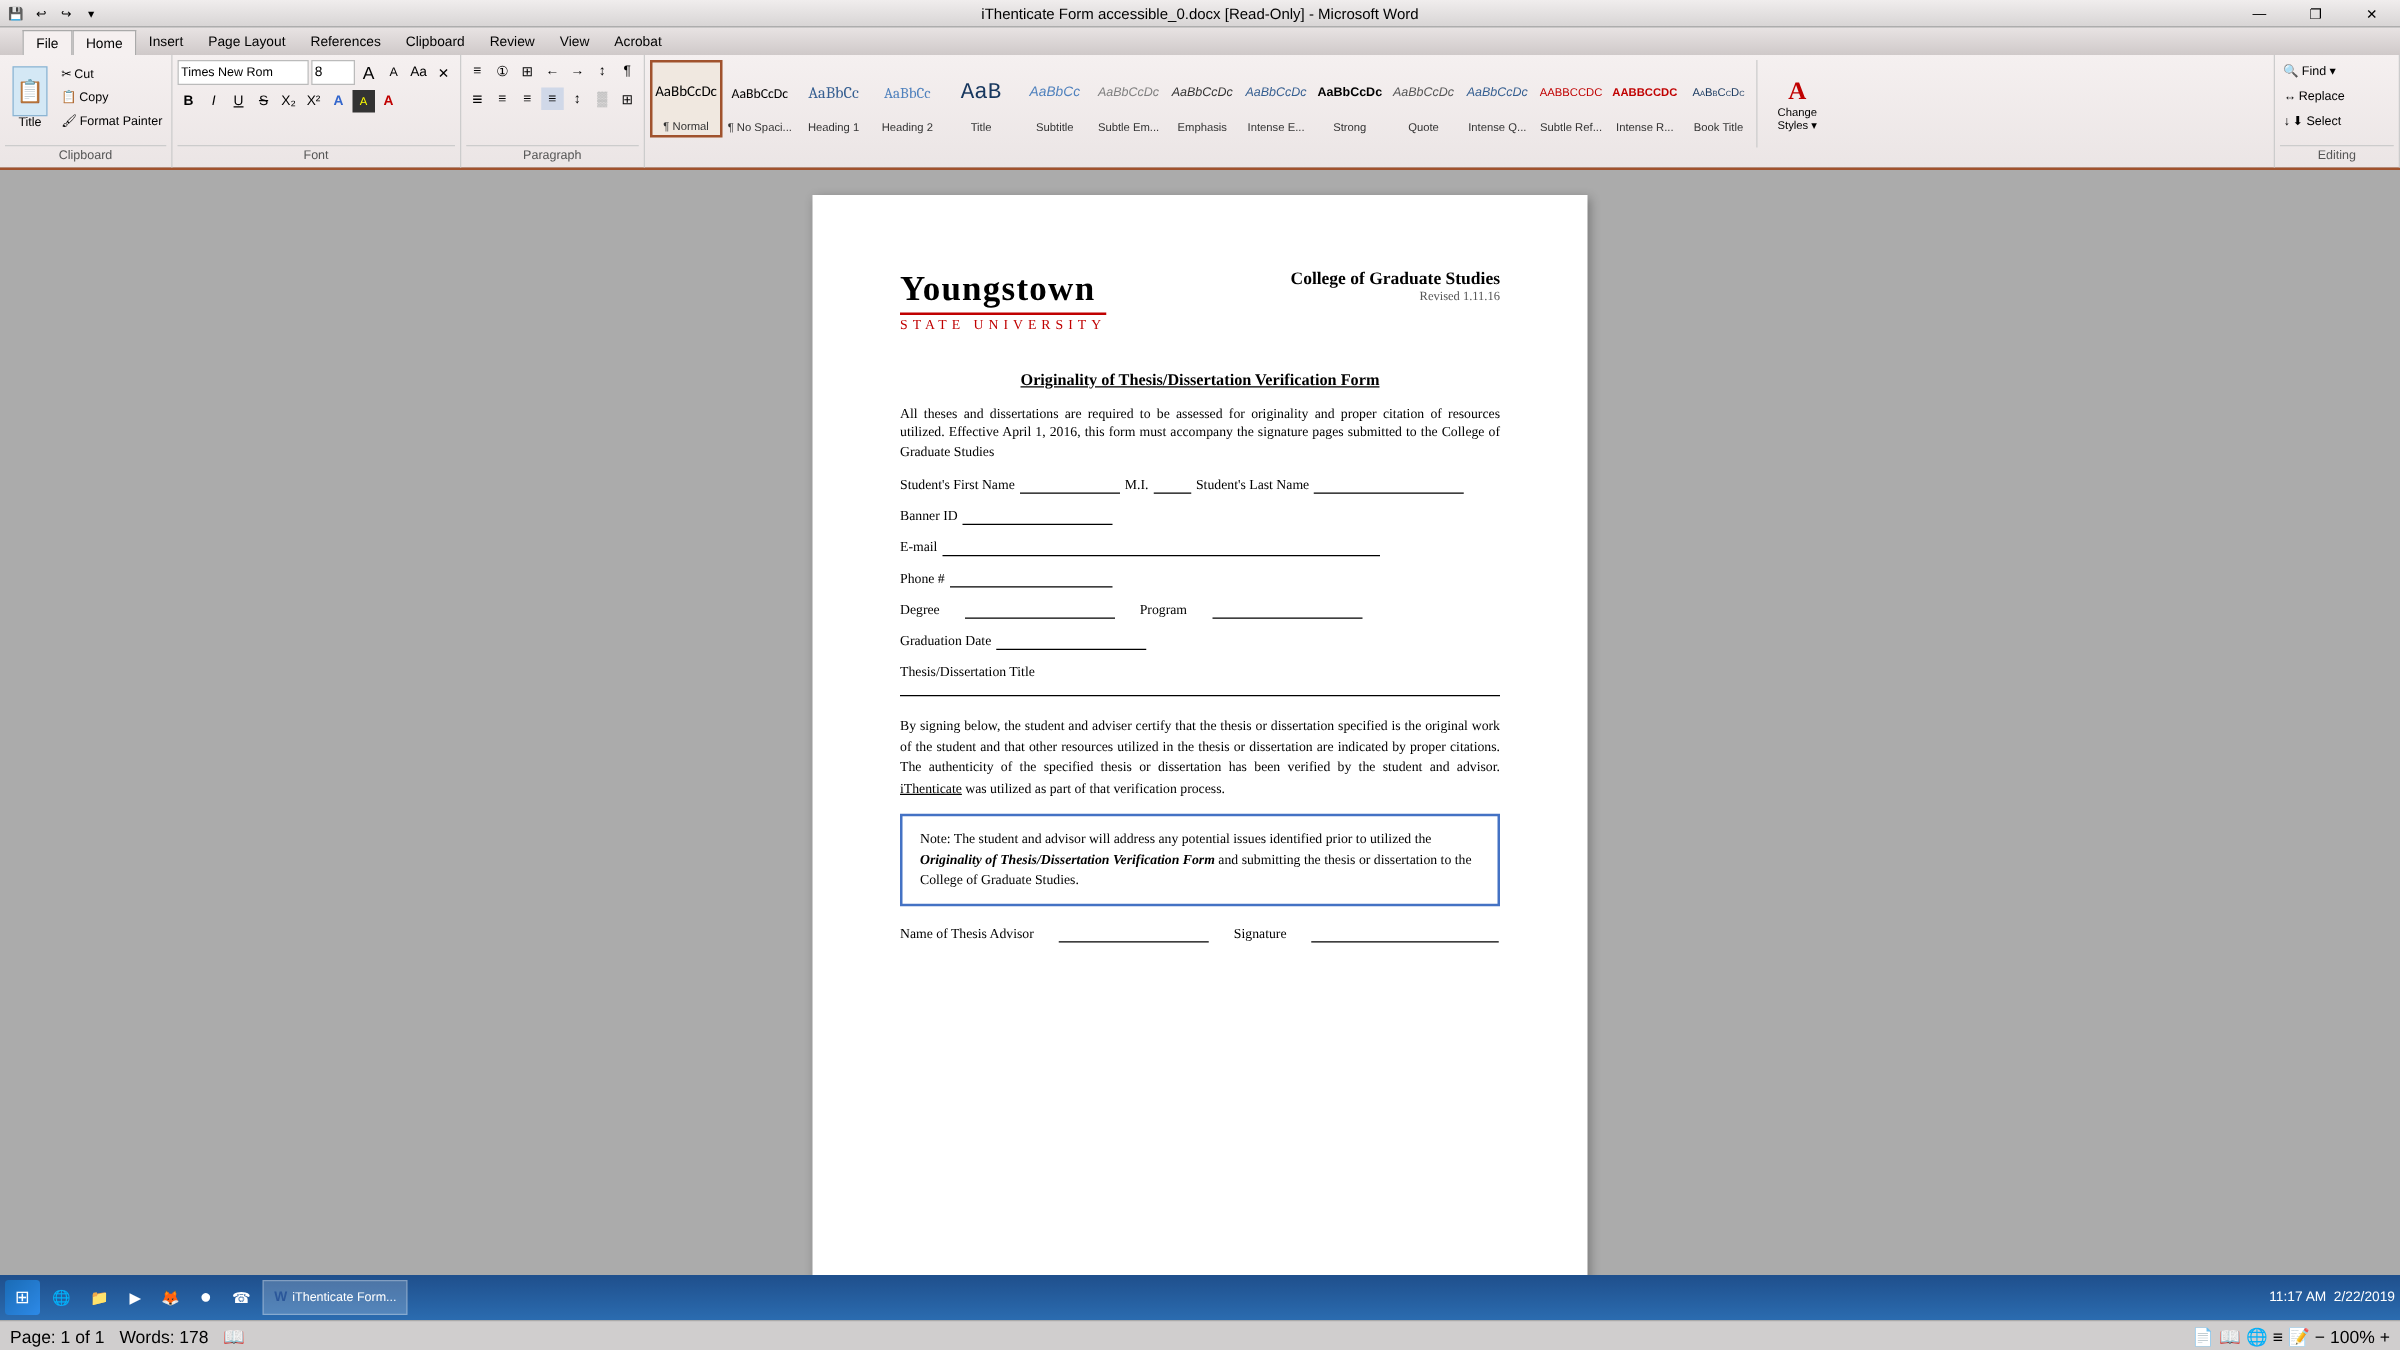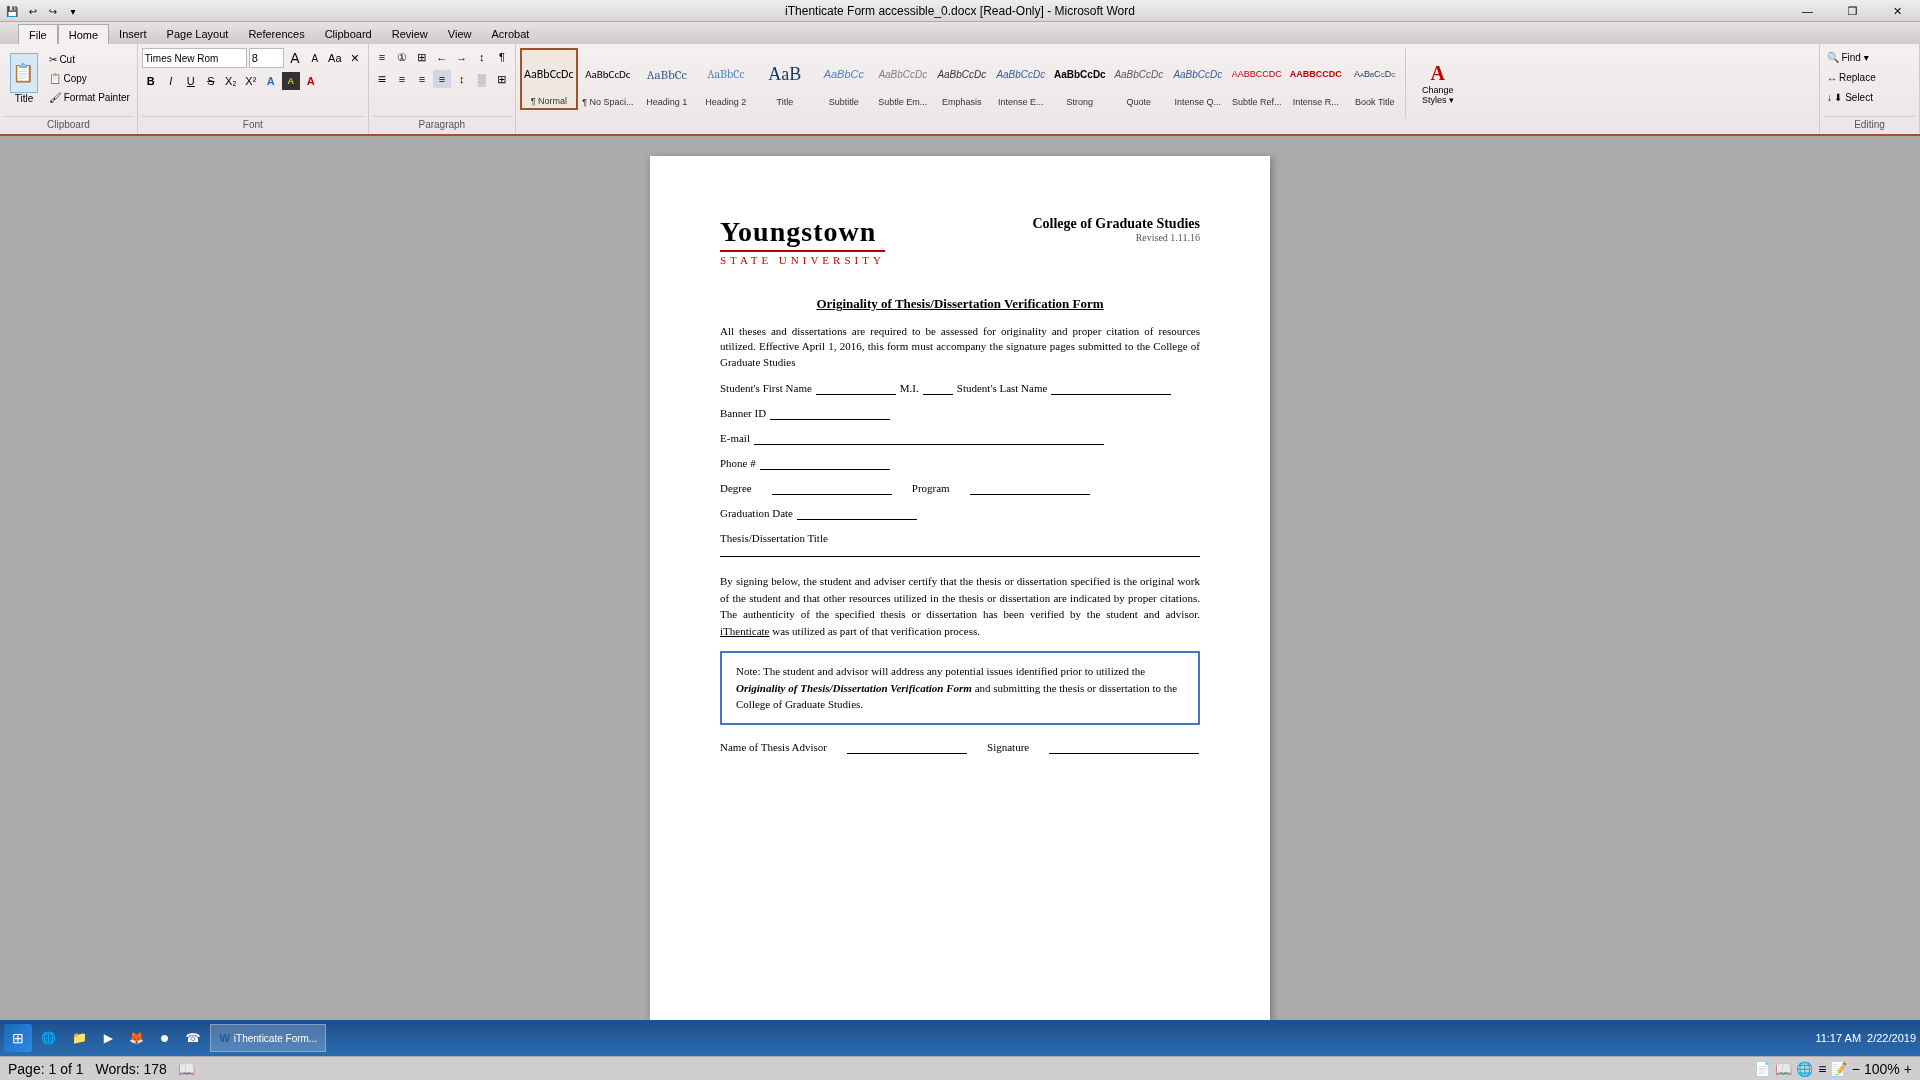--- a/index.html
+++ b/index.html
@@ -543,21 +543,21 @@
         <div class="style-label">Heading 1</div>
       </div>
       <div class="style-item">
         <div class="style-preview">
             <span style="font-size:12px;color:#4f81bd;font-family:Cambria,serif;">AaBbCc</span>
           </div>
         <div class="style-label">Heading 2</div>
       </div>
       <div class="style-item">
         <div class="style-preview">
-            <span style="font-size:18px;font-family:Liberation Serif, serif;color:#17375e;">AaB</span>
+            <span style="font-size:18px;font-family:Liberation Mono, monospace;color:#17375e;">AaB</span>
           </div>
         <div class="style-label">Title</div>
       </div>
       <div class="style-item">
         <div class="style-preview">
             <span style="font-size:11px;color:#4f81bd;font-style:italic;">AaBbCc</span>
           </div>
         <div class="style-label">Subtitle</div>
       </div>
       <div class="style-item">

